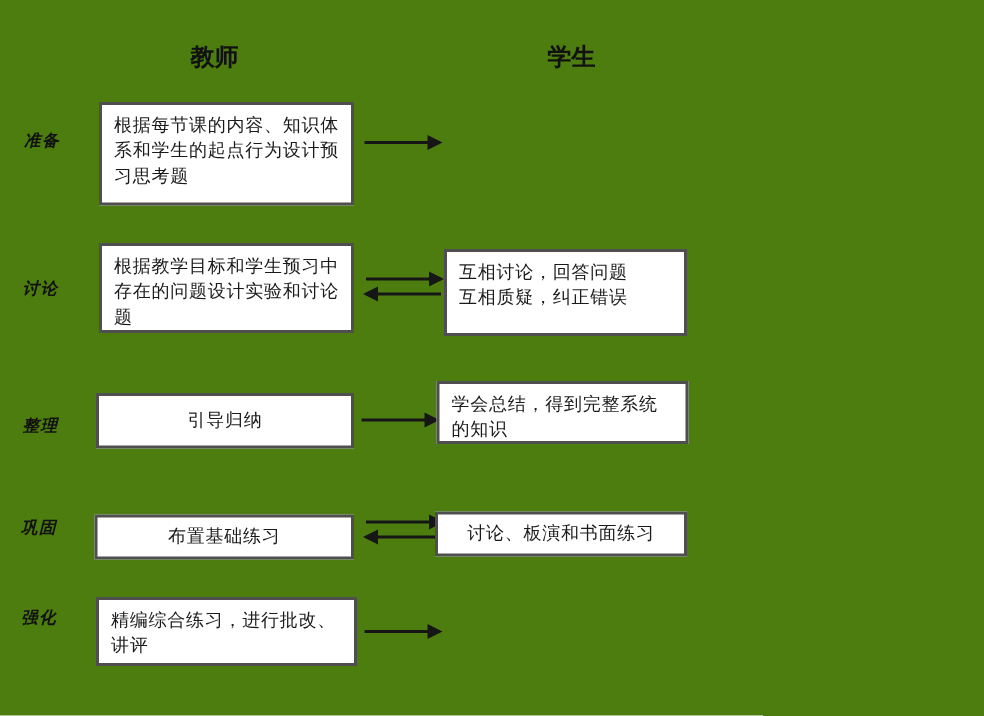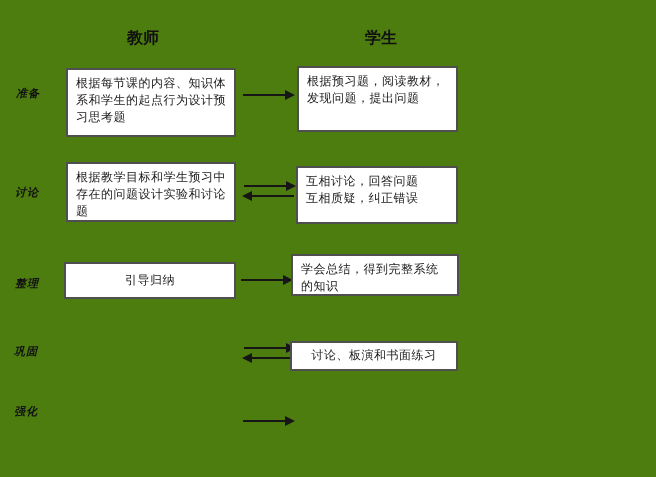--- a/index.html
+++ b/index.html
@@ -110,35 +110,36 @@
 <body>
 
 <div class="canvas">
 
   <div class="hdr hdr-teacher">教师</div>
   <div class="hdr hdr-student">学生</div>
 
   <div class="stage stage-r1">准备</div>
   <div class="box tbox-r1">根据每节课的内容、知识体系和学生的起点行为设计预习思考题</div>
   <div class="arrow right arr-r1"></div>
-  <div class="box sbox-r1">根据预习题，阅读教材，发现问题，提出问题</div>
 
   <div class="stage stage-r2">讨论</div>
   <div class="box tbox-r2">根据教学目标和学生预习中存在的问题设计实验和讨论题</div>
   <div class="arrow right arr-r2a"></div>
   <div class="arrow left arr-r2b"></div>
   <div class="box sbox-r2">互相讨论，回答问题
 互相质疑，纠正错误</div>
 
   <div class="stage stage-r3">整理</div>
   <div class="box center tbox-r3">引导归纳</div>
   <div class="arrow right arr-r3"></div>
   <div class="box sbox-r3">学会总结，得到完整系统的知识</div>
 
   <div class="stage stage-r4">巩固</div>
+  <div class="box center tbox-r4">布置基础练习</div>
   <div class="arrow right arr-r4a"></div>
   <div class="arrow left arr-r4b"></div>
   <div class="box center sbox-r4">讨论、板演和书面练习</div>
 
   <div class="stage stage-r5">强化</div>
+  <div class="box tbox-r5">精编综合练习，进行批改、讲评</div>
   <div class="arrow right arr-r5"></div>
 
 </div>
 
 </body></html>

